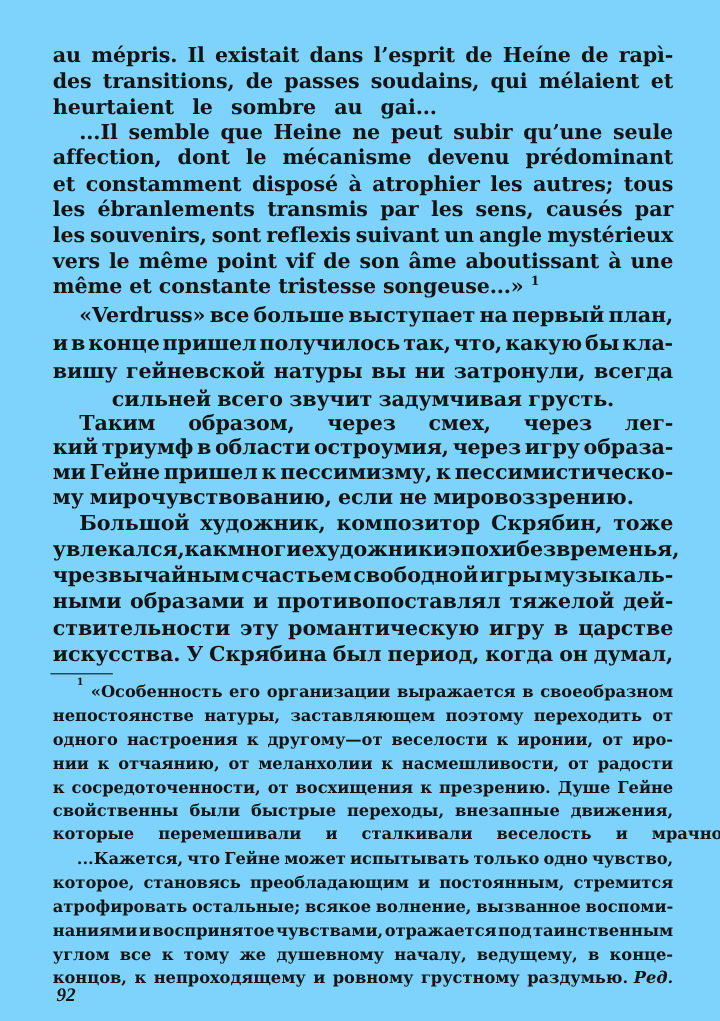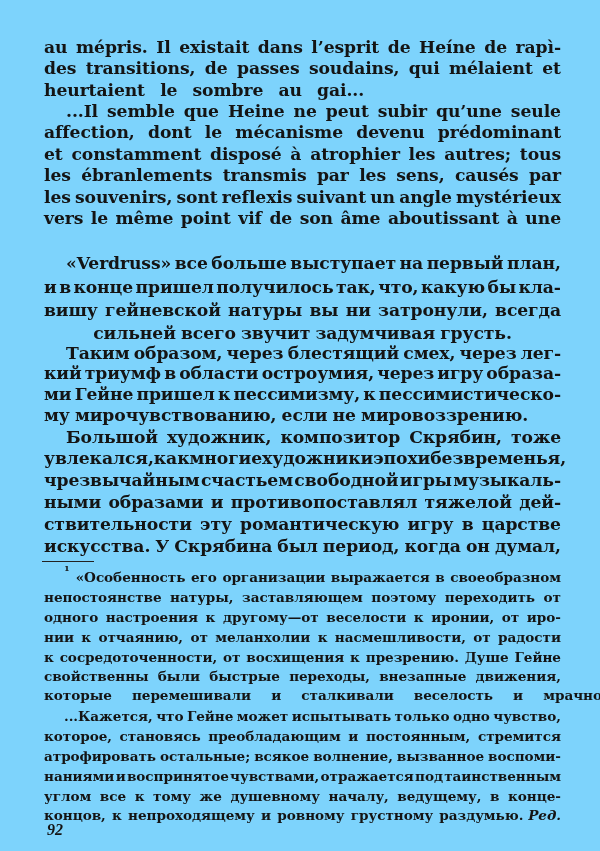--- a/index.html
+++ b/index.html
@@ -115,20 +115,24 @@
       <span>même</span>
       <span>point</span>
       <span>vif</span>
       <span>de</span>
       <span>son</span>
       <span>âme</span>
       <span>aboutissant</span>
       <span>à</span>
       <span>une</span>
     </div>
+  <div class="line main last" style="top:229px">
+    <span>même et constante tristesse songeuse...»</span>
+    <sup>1</sup>
+  </div>
 
   <div class="line main j indent" style="top:253px">
       <span>«Verdruss»</span>
       <span>все</span>
       <span>больше</span>
       <span>выступает</span>
       <span>на</span>
       <span>первый</span>
       <span>план,</span>
     </div>
@@ -158,21 +162,20 @@
       <span style="margin-left: 0.3em;">всего</span>
       <span style="margin-left: 0.3em;">звучит</span>
       <span style="margin-left: 0.3em;">задумчивая</span>
       <span style="margin-left: 0.3em;">грусть.</span>
     </div>
 
   <div class="line main j indent" style="top:343px">
       <span>Таким</span>
       <span>образом,</span>
       <span>через</span>
-      <span>блестящий</span>
       <span>смех,</span>
       <span>через</span>
       <span>лег-</span>
     </div>
   <div class="line main j" style="top:363px">
       <span>кий</span>
       <span>триумф</span>
       <span>в</span>
       <span>области</span>
       <span>остроумия,</span>

